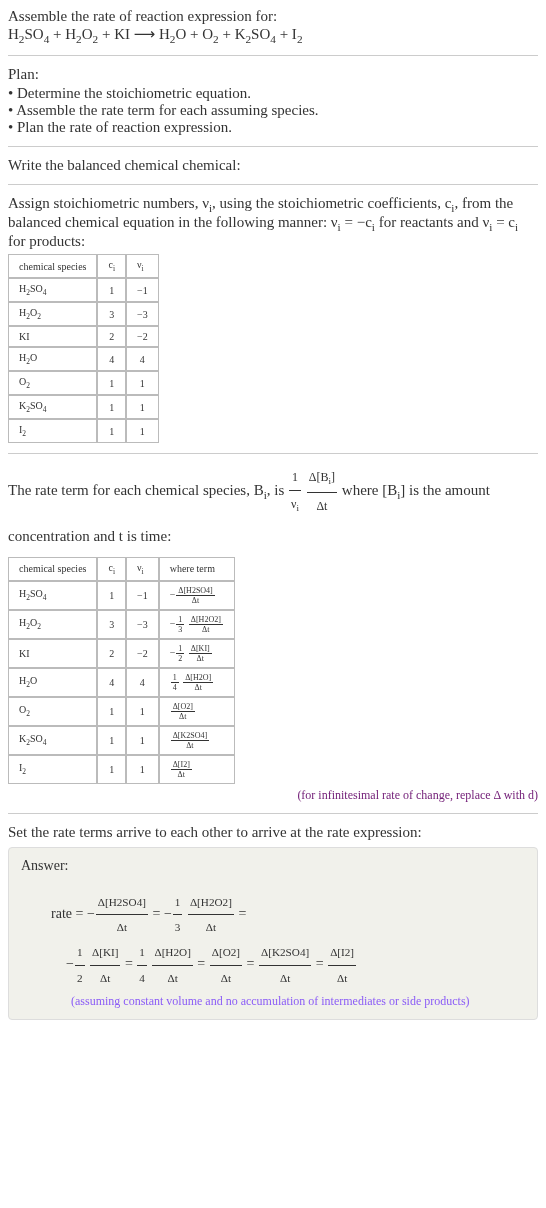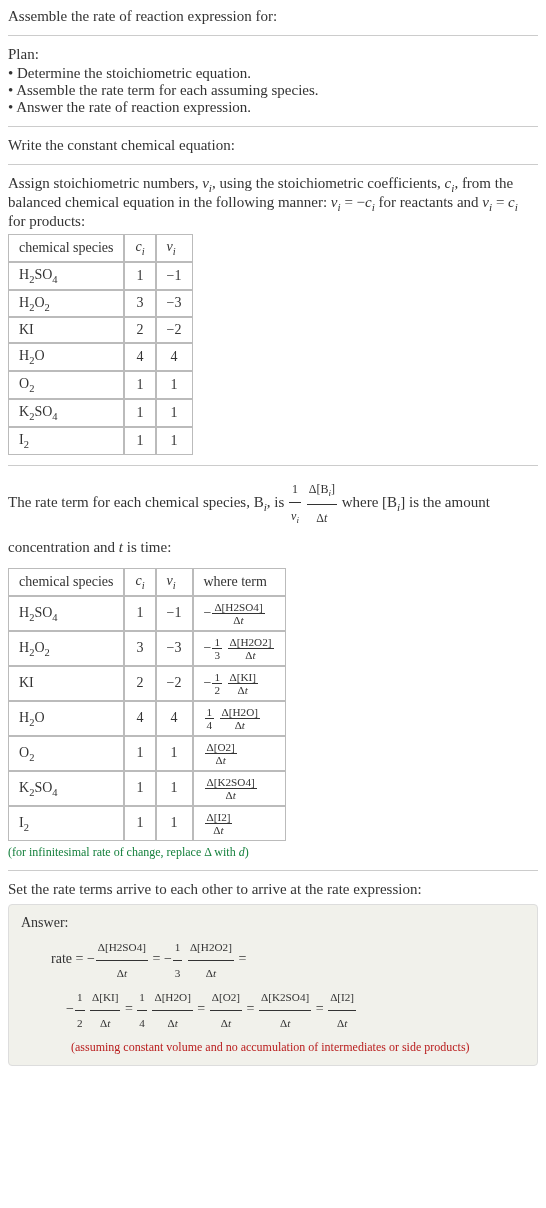--- a/index.html
+++ b/index.html
@@ -17,62 +17,62 @@
   hr {
     border: none;
     border-top: 1px solid #ccc;
     margin: 10px 0;
   }
   .sub {
     font-size: 0.75em;
     vertical-align: sub;
   }
   .ital {
-    font-style: italic;
   }
   table {
     border-collapse: separate;
     border-spacing: 0;
     margin-top: 4px;
-    font-size: 14px;
+    font-size: 10px;
   }
   th, td {
     border: 1px solid #bbb;
     padding: 4px 10px;
     text-align: left;
     background: #fff;
   }
   th {
     font-weight: normal;
   }
   td.num {
     text-align: center;
   }
   .small-note {
     font-size: 12px;
-    color: #15803d;
+    color: #701a75;
     margin-top: 4px;
+    text-align: right;
   }
   .answer-box {
     background: #f1f1eb;
     border: 1px solid #ddd;
     border-radius: 4px;
     padding: 10px 12px;
     margin-top: 6px;
     font-size: 14px;
   }
   .answer-box .label {
-    margin-bottom: 4px;
+    margin-bottom: 16px;
   }
   .answer-box .indent {
     padding-left: 30px;
   }
   .answer-box .note {
     font-size: 12px;
-    color: #b91c1c;
+    color: #8b5cf6;
     padding-left: 50px;
     margin-top: 4px;
   }
   .frac {
     display: inline-block;
     vertical-align: middle;
     text-align: center;
     font-size: 0.8em;
     margin: 0 1px;
   }
@@ -95,35 +95,36 @@
   }
   ul.plan li::before {
     content: "• ";
   }
 </style>
 </head>
 <body>
 
 <div class="section">
   <div>Assemble the rate of reaction expression for:</div>
+  <div>H<span class="sub">2</span>SO<span class="sub">4</span> + H<span class="sub">2</span>O<span class="sub">2</span> + KI ⟶ H<span class="sub">2</span>O + O<span class="sub">2</span> + K<span class="sub">2</span>SO<span class="sub">4</span> + I<span class="sub">2</span></div>
 </div>
 <hr>
 
 <div class="section">
   <div>Plan:</div>
   <ul class="plan">
     <li>Determine the stoichiometric equation.</li>
     <li>Assemble the rate term for each assuming species.</li>
-    <li>Answer the rate of reaction expression.</li>
+    <li>Plan the rate of reaction expression.</li>
   </ul>
 </div>
 <hr>
 
 <div class="section">
-  <div>Write the constant chemical equation:</div>
+  <div>Write the balanced chemical chemical:</div>
 </div>
 <hr>
 
 <div class="section">
   <div>Assign stoichiometric numbers, <span class="ital">ν<span class="sub">i</span></span>, using the stoichiometric coefficients, <span class="ital">c<span class="sub">i</span></span>, from the balanced chemical equation in the following manner: <span class="ital">ν<span class="sub">i</span></span> = −<span class="ital">c<span class="sub">i</span></span> for reactants and <span class="ital">ν<span class="sub">i</span></span> = <span class="ital">c<span class="sub">i</span></span> for products:</div>
   <table>
     <tbody>
         <tr>
       <th>chemical species</th>
       <th><span class="ital">c<span class="sub">i</span></span></th>

